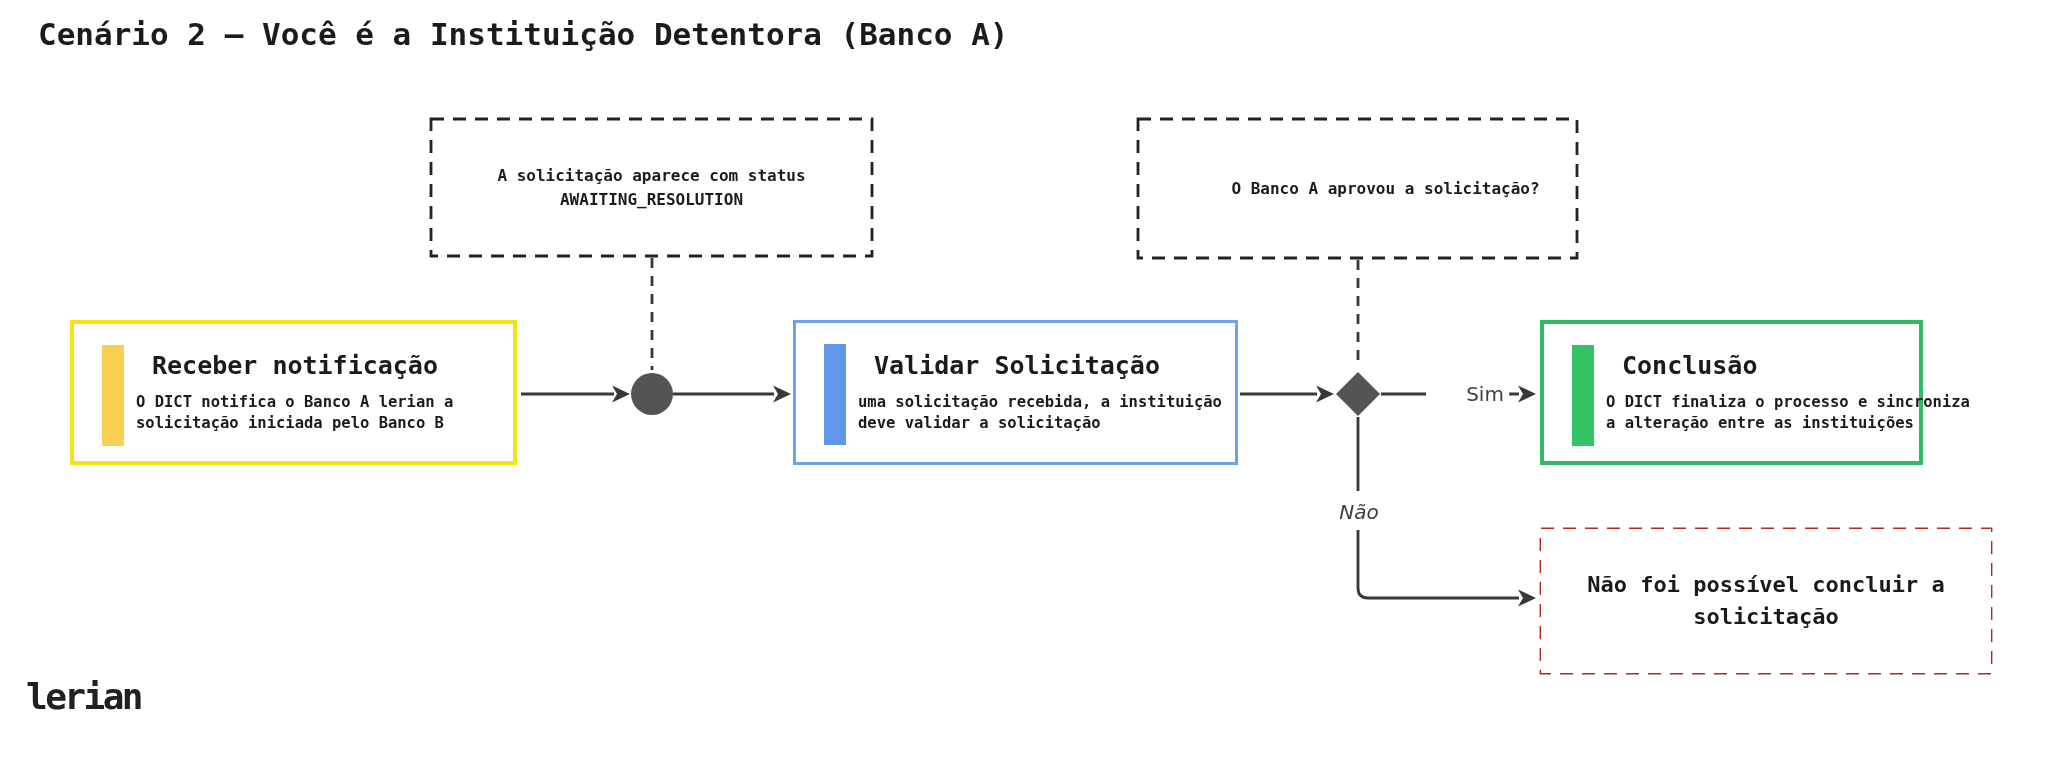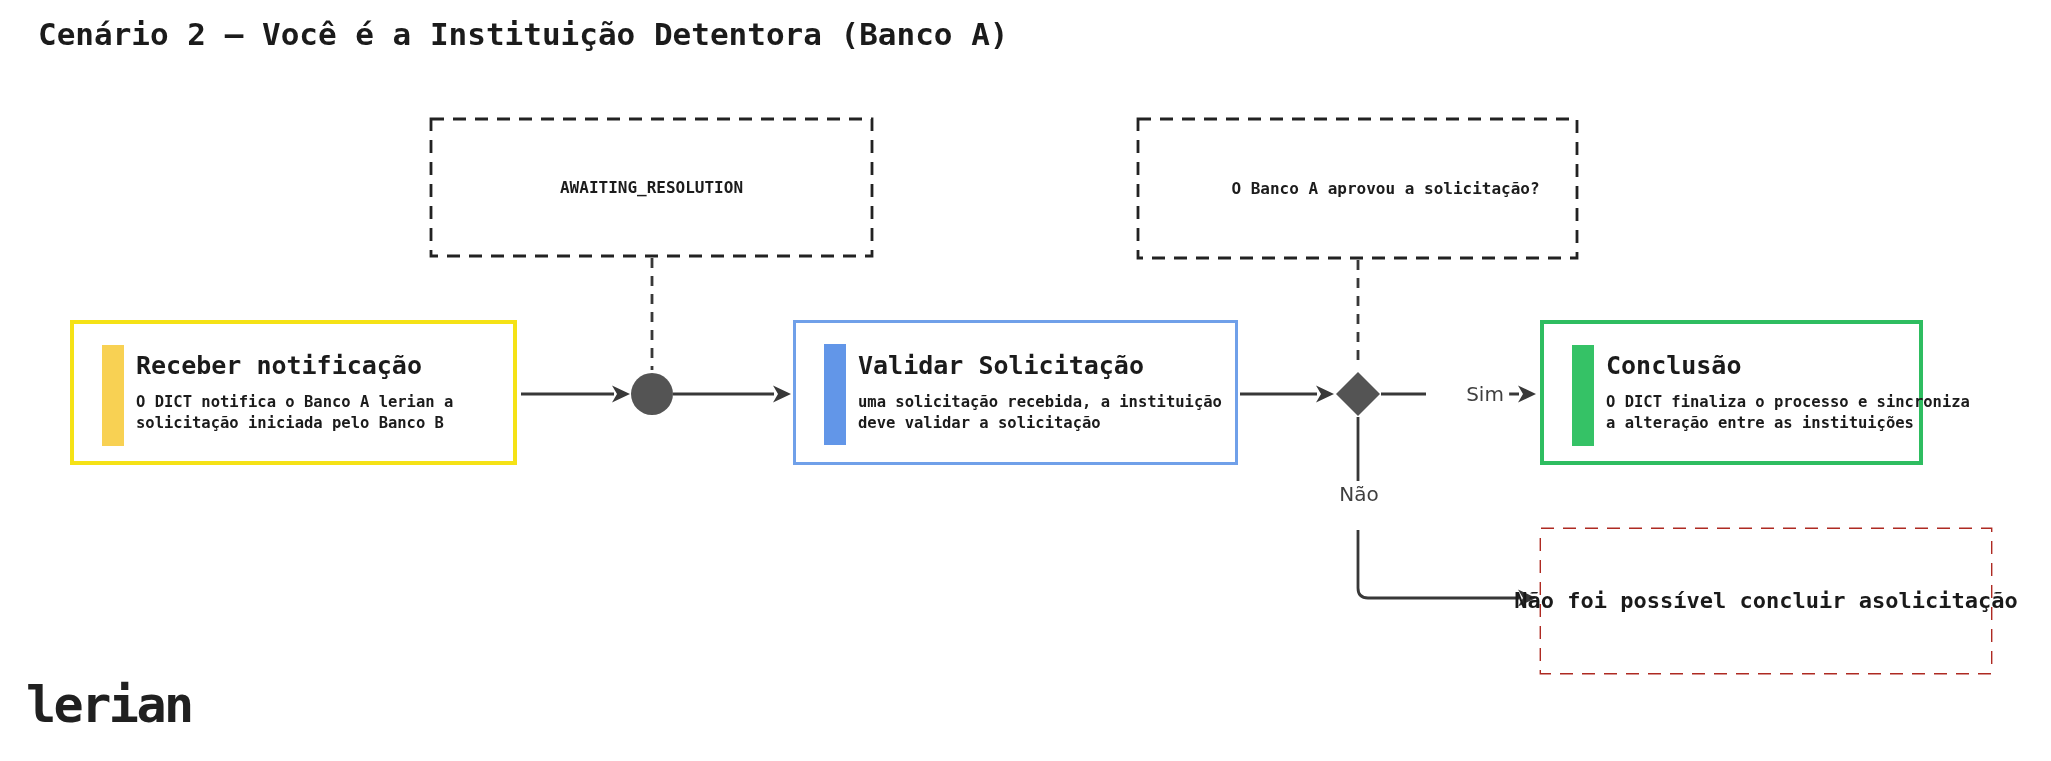--- a/index.html
+++ b/index.html
@@ -44,39 +44,39 @@
     display:flex;align-items:center;
   }
   .card .accent-bar{position:absolute;left:28px;top:21px;width:22px;height:101px;}
   .card.yellow{border:4px solid var(--yellow-border);}
   .card.yellow .accent-bar{background:var(--yellow-accent);}
   .card.blue{border:3px solid var(--blue-border);}
   .card.blue .accent-bar{background:var(--blue-accent);}
   .card.green{border:4px solid var(--green-border);}
   .card.green .accent-bar{background:var(--green-accent);}
   .card-body{margin-left:62px;margin-right:8px;}
-  .card-title{font-size:25px;font-weight:bold;margin-bottom:12px;white-space:nowrap;}
+  .card-title{font-size:25px;font-weight:bold;margin-bottom:12px;white-space:nowrap;margin-left:16px;}
   .card-desc{font-size:15.5px;font-weight:bold;line-height:21px;}
   .card-desc div{white-space:nowrap;}
 
   .fail-card{
-    position:absolute;display:flex;align-items:center;justify-content:center;
+    position:absolute;display:flex;flex-direction:column;align-items:center;justify-content:center;
     text-align:center;font-size:22px;font-weight:bold;line-height:32px;color:#1A1A1A;background:#ffffff;
   }
   .fail-card div{white-space:nowrap;}
 
   .edge-label{
     position:absolute;transform:translate(-50%,-50%);
     font-family:"DejaVu Sans","Liberation Sans",sans-serif;
     font-size:20px;color:var(--label-ink);background:#ffffff;padding:1px 5px;white-space:nowrap;
   }
 
   .logo{
     position:absolute;left:26px;top:676px;
-    font-size:50px;font-weight:bold;letter-spacing:-2.5px;color:#202020;
+    font-size:36px;font-weight:bold;letter-spacing:-2.5px;color:#202020;
   }
 </style>
 </head>
 <body>
 
 <div class="canvas">
 
   <div class="page-title">Cenário 2 – Você é a Instituição Detentora (Banco A)</div>
 
   <svg class="connectors" width="2051" height="761" viewBox="0 0 2051 761">
@@ -103,20 +103,21 @@
 
     <path d="M1358,417 V491"></path>
     <path d="M1358,530 V588 Q1358,598 1368,598 H1519"></path>
     <polygon class="arrow" points="1536,598 1518,589.5 1523,598 1518,606.5"></polygon>
 
     <circle class="start-circle" cx="652" cy="394" r="21"></circle>
     <polygon class="decision" points="1358,372 1380,394 1358,416 1336,394"></polygon>
   </svg>
 
   <div class="note" style="left:431px;top:119px;width:441px;height:137px;">
+    <div>A solicitação aparece com status</div>
     <div>AWAITING_RESOLUTION</div>
   </div>
 
   <div class="note" style="left:1166px;top:119px;width:439px;height:139px;text-align:right;">
     <div>O Banco A aprovou a solicitação?</div>
   </div>
 
   <div class="card yellow" style="left:70px;top:320px;width:447px;height:145px;">
     <div class="accent-bar"></div>
     <div class="card-body">
@@ -149,17 +150,17 @@
       </div>
     </div>
   </div>
 
   <div class="fail-card" style="left:1541px;top:529px;width:450px;height:144px;">
     <div>Não foi possível concluir a</div>
     <div>solicitação</div>
   </div>
 
   <span class="edge-label" style="left:1449px;top:394px;margin-left:36px;">Sim</span>
-  <span class="edge-label" style="left:1359px;top:494px;">Não</span>
+  <span class="edge-label" style="left:1359px;top:512px;font-style:italic;">Não</span>
 
   <div class="logo">lerian</div>
 
 </div>
 
 </body></html>

